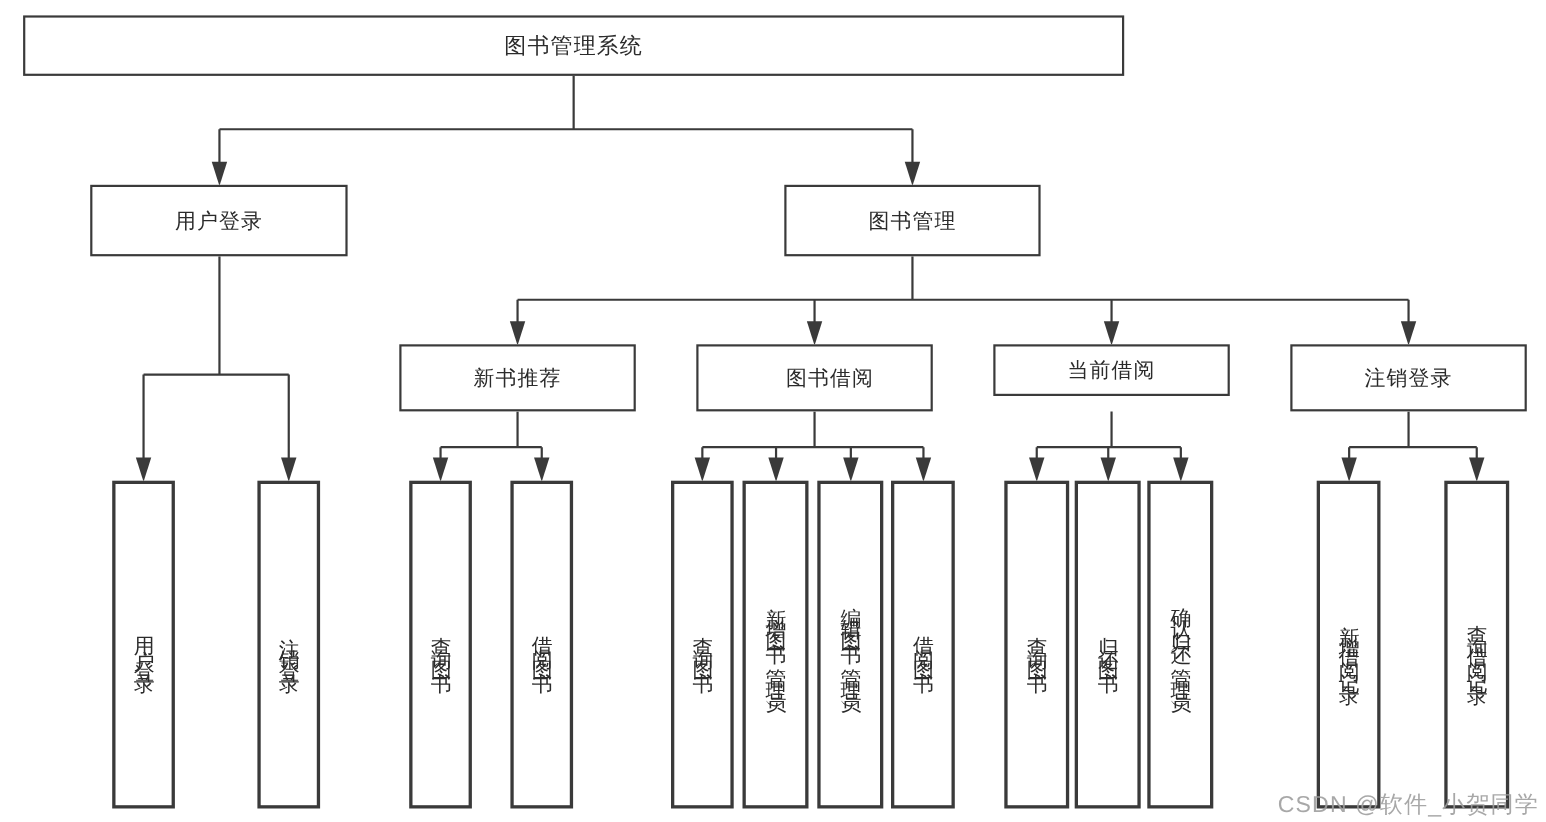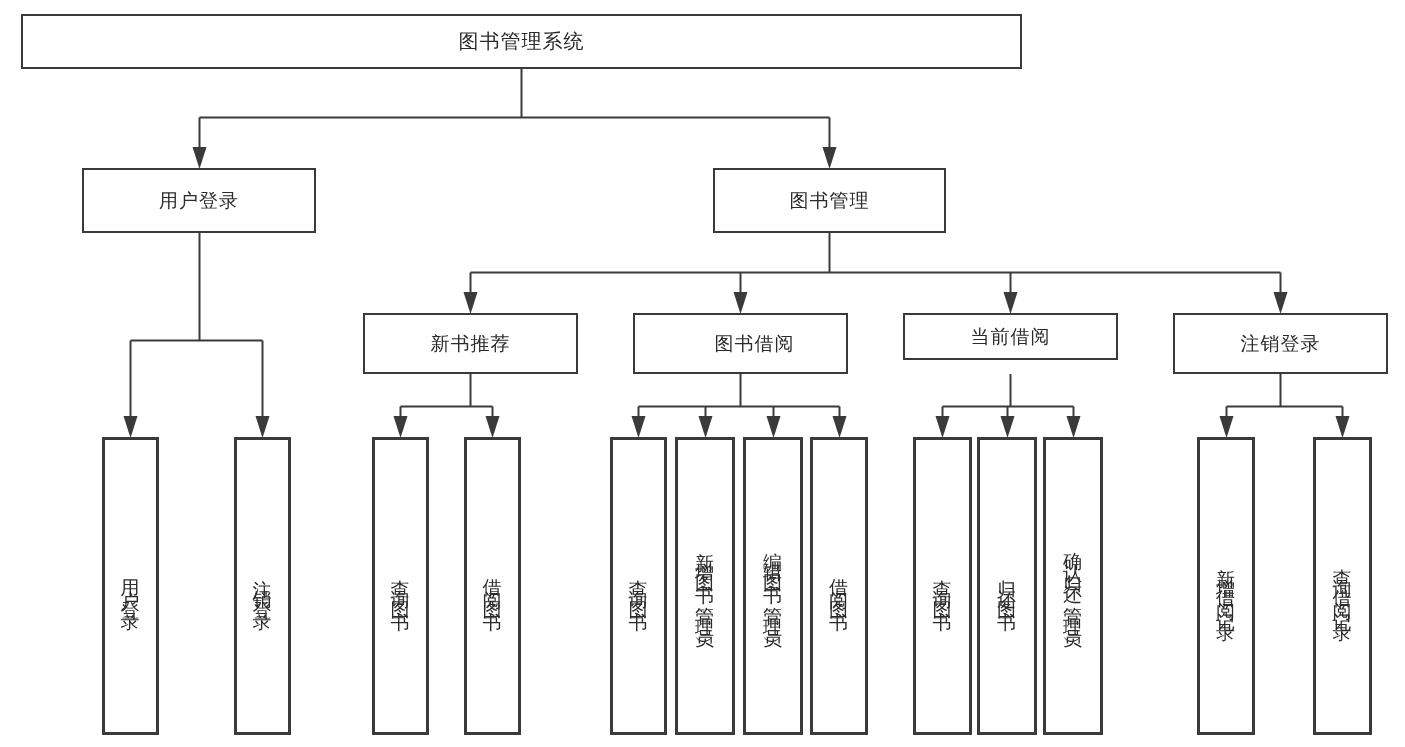--- a/index.html
+++ b/index.html
@@ -164,14 +164,15 @@
     <span>确认归还（管理员）</span>
   </div>
 
   <div class="leaf" style="left:1197px; top:437px; width:58px; height:298px;">
     <span>新增借阅记录</span>
   </div>
   <div class="leaf" style="left:1313px; top:437px; width:59px; height:298px;">
     <span>查询借阅记录</span>
   </div>
 
+  <div class="watermark">CSDN @软件_小贺同学</div>
 
 </div>
 
 </body></html>

